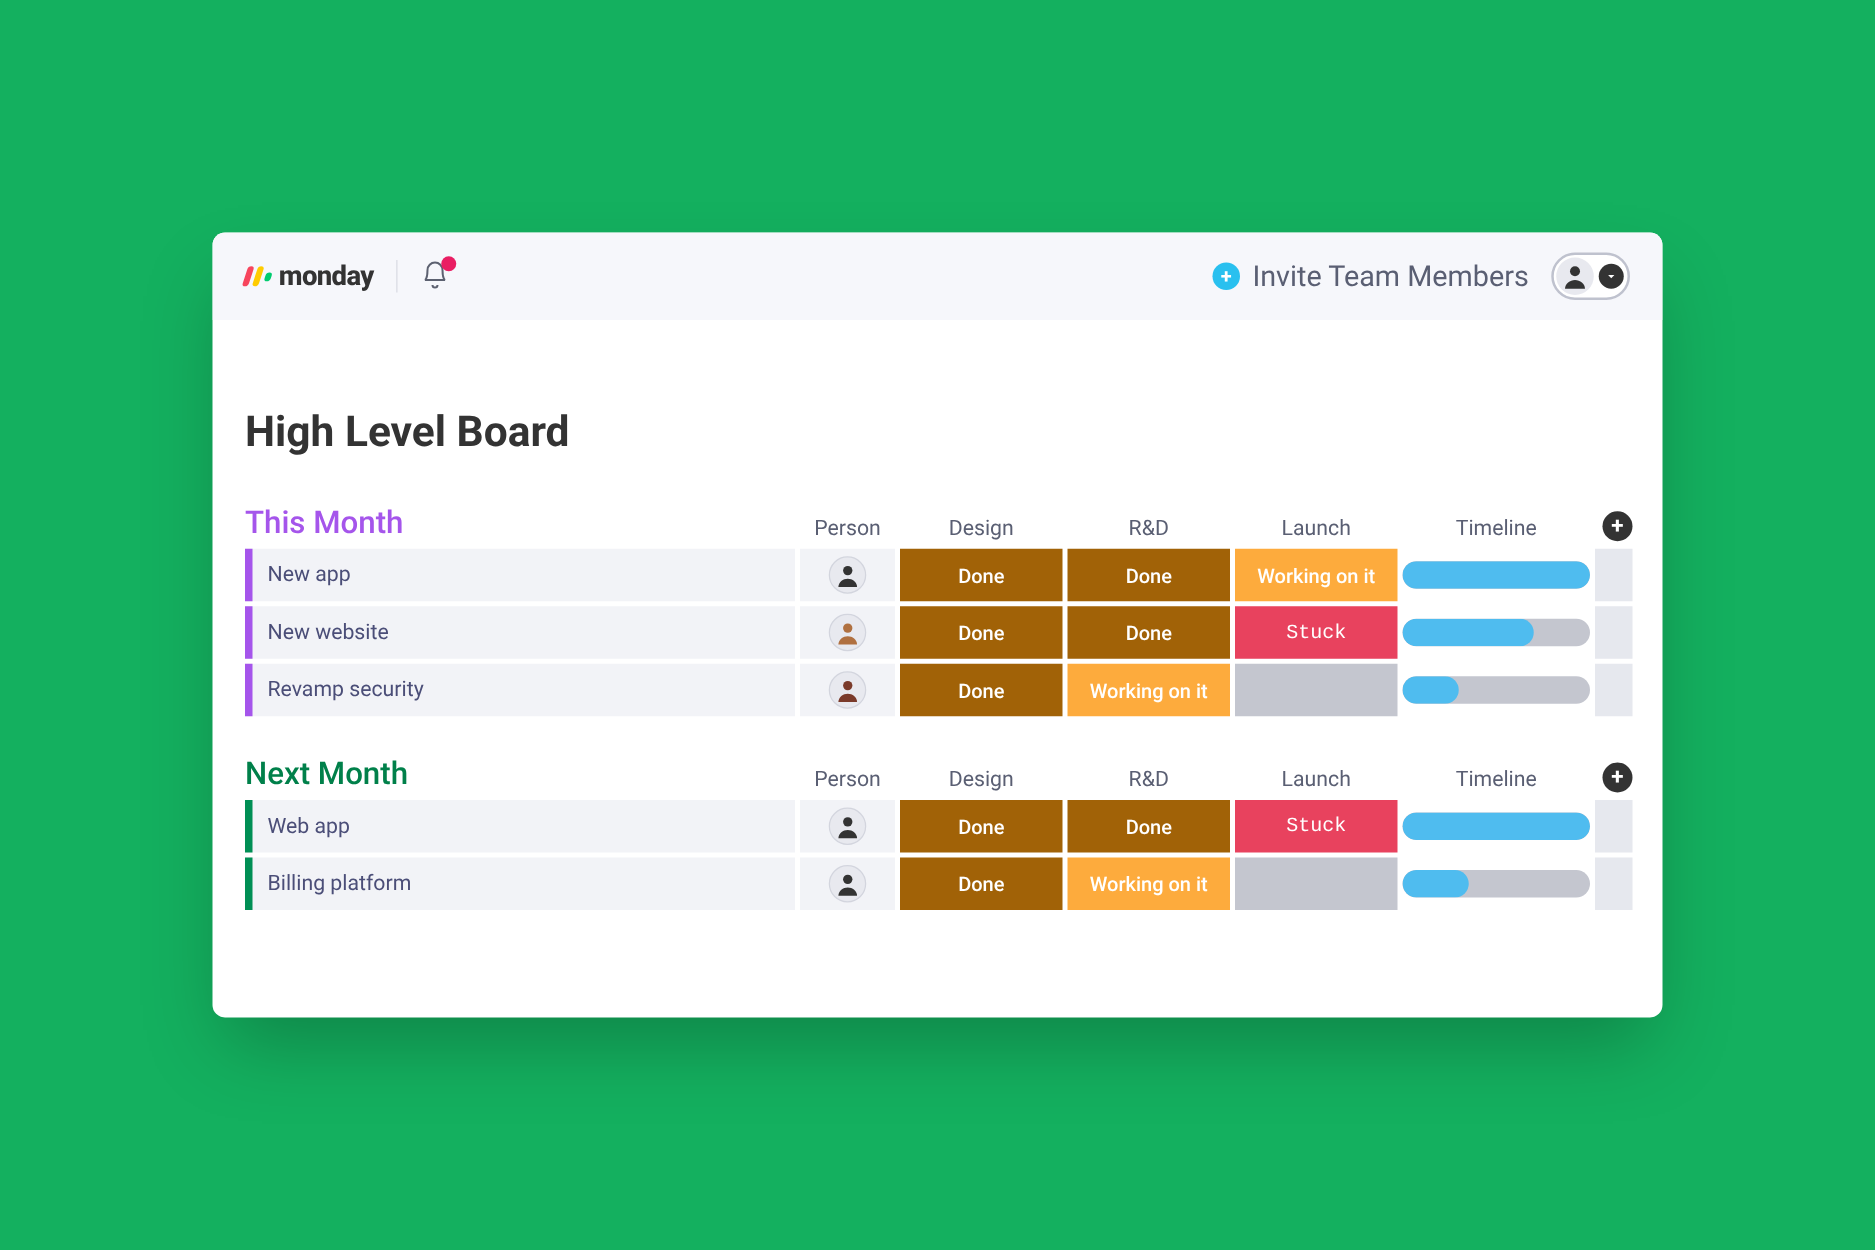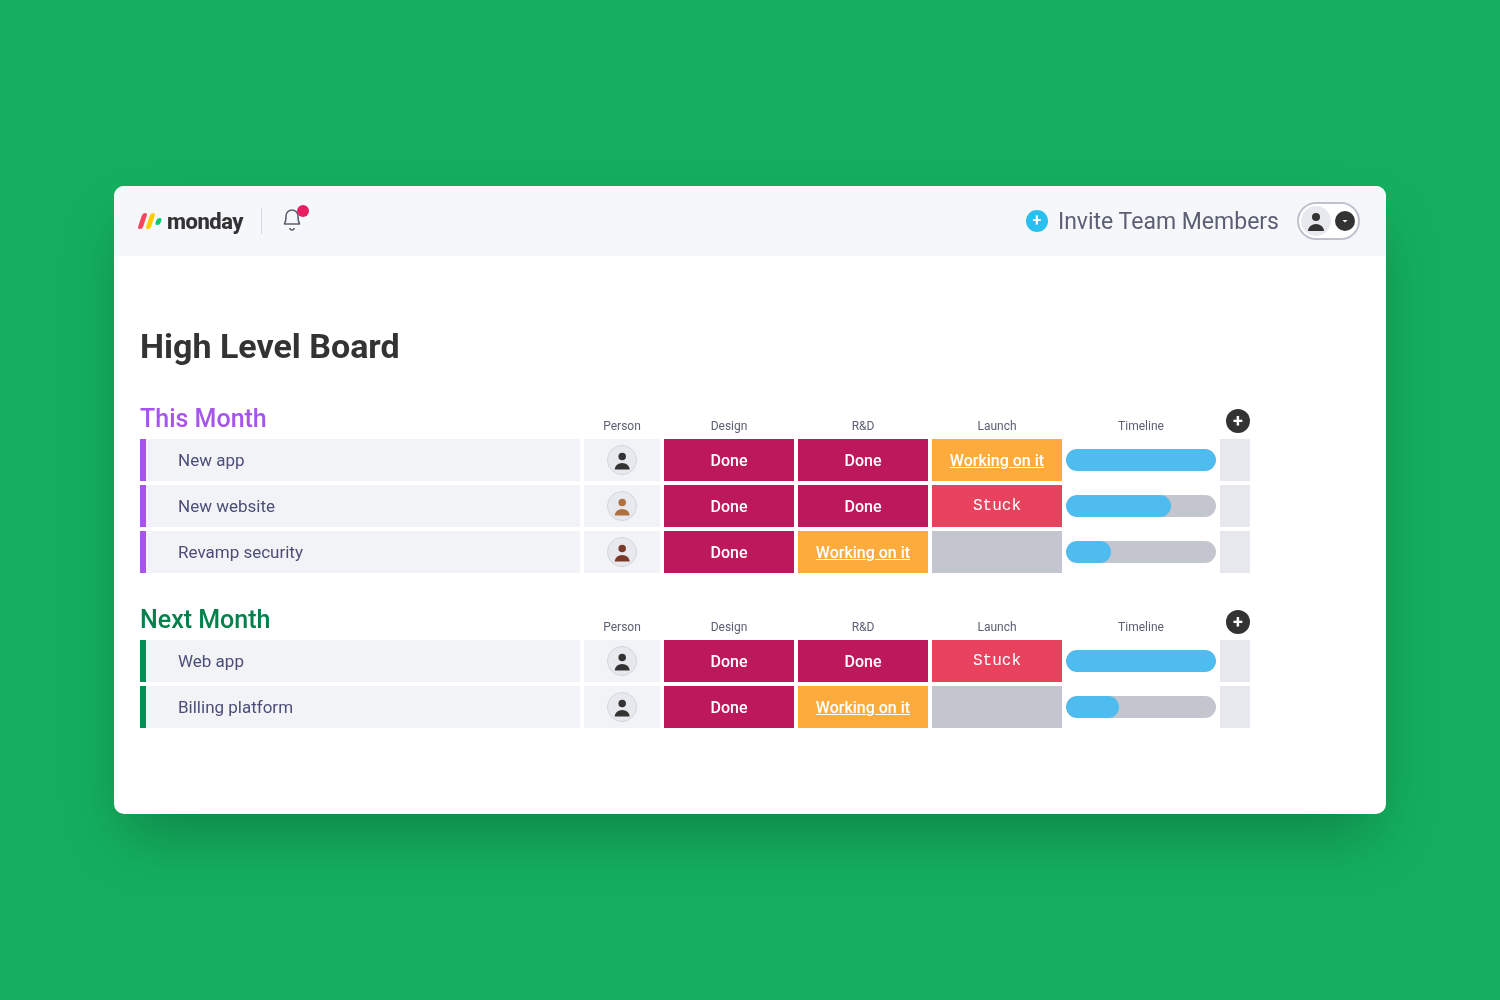--- a/index.html
+++ b/index.html
@@ -6,21 +6,21 @@
   body {
     width: 1500px;
     height: 1000px;
     background: #14b05f;
     font-family: -apple-system, BlinkMacSystemFont, "Segoe UI", Roboto, Helvetica, Arial, sans-serif;
     display: flex;
     align-items: center;
     justify-content: center;
   }
   .app-window {
-    width: 1272px;
+    width: 1160px;
     background: #fff;
     border-radius: 10px;
     box-shadow: 0 30px 60px -10px rgba(0,0,0,0.25);
     overflow: hidden;
   }
   
   .header {
     background: #f6f7fb;
     display: flex;
     align-items: center;
@@ -138,21 +138,21 @@
   }
   .group-title {
     font-size: 25px;
     font-weight: 500;
   }
   .group-title.purple { color: #a555eb; }
   .group-title.green  { color: #00804a; }
   .col-head {
     text-align: center;
     color: #5a5f73;
-    font-size: 12px;
+    font-size: 17px;
   }
   .add-col {
     width: 24px; height: 24px;
     background: #333;
     color: #fff;
     border-radius: 50%;
     display: flex; align-items:center; justify-content:center;
     cursor: pointer;
     justify-self: end;
     font-size: 18px;
@@ -162,43 +162,43 @@
 
   .row {
     display: grid;
     grid-template-columns: 440px 76px 130px 130px 130px 150px 30px;
     gap: 4px;
     margin-bottom: 4px;
   }
   .name-cell {
     background: #f2f3f7;
     border-left: 6px solid;
-    padding: 10px 32px;
+    padding: 10px 12px;
     color: #4b4e78;
     font-size: 17px;
     display: flex;
     align-items: center;
   }
   .name-cell.purple { border-left-color: #a555eb; }
   .name-cell.green  { border-left-color: #008f55; }
   .person-cell {
     background: #f2f3f7;
     display: flex; align-items:center; justify-content:center;
   }
   .person-cell .avatar { width: 30px; height: 30px; border:1px solid #d3d5de; }
   .status-cell {
     display: flex; align-items: center; justify-content: center;
     color: #fff;
     font-size: 16px;
     font-weight: 500;
     cursor: pointer;
     min-height: 42px;
   }
-  .status-done  { background: #be185d; }
-  .status-work  { background: #fdab3d; text-decoration: underline; }
+  .status-done  { background: #a16207; }
+  .status-work  { background: #fdab3d; }
   .status-stuck { background: #e8425e; font-family: Liberation Mono, monospace; }
   .status-empty { background: #c4c6cf; }
   .timeline-cell {
     display:flex; align-items:center; justify-content:center;
   }
   .timeline-track {
     width: 100%;
     height: 22px;
     background: #c4c6cf;
     border-radius: 12px;

